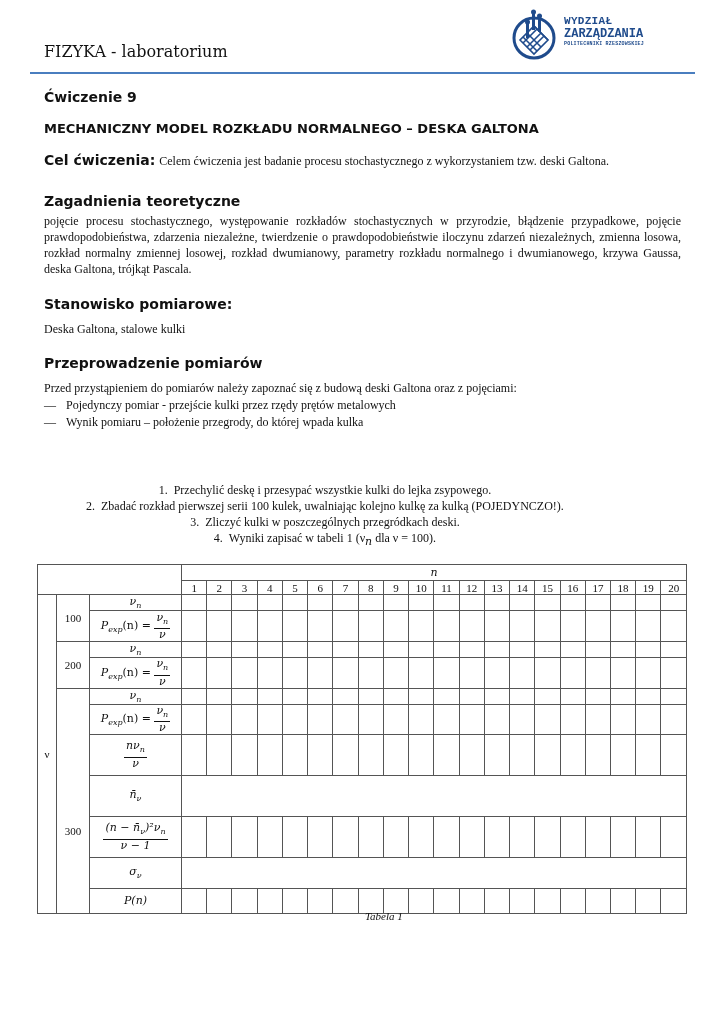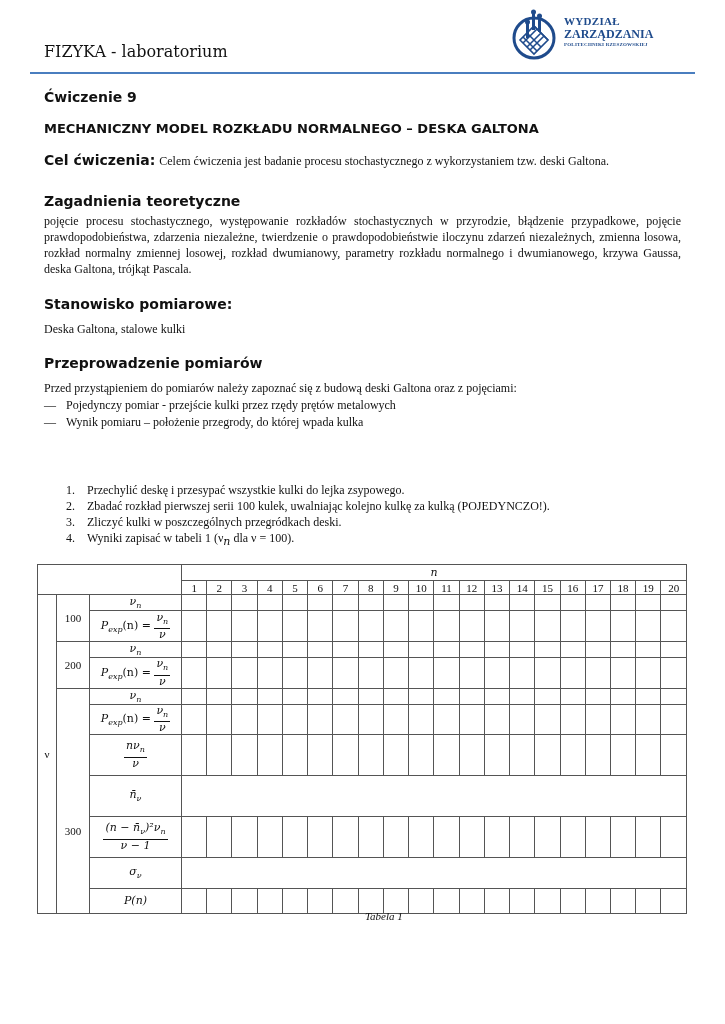--- a/index.html
+++ b/index.html
@@ -1,35 +1,35 @@
 <!DOCTYPE html>
 <html><head>
 <meta charset="utf-8">
 <style>
   html, body { margin: 0; padding: 0; background: #ffffff; }
   body { width: 725px; height: 1024px; position: relative; overflow: hidden;
          font-family: "Liberation Serif", serif; color: #111; }
   .header-text { position: absolute; left: 44px; top: 42px; font-size: 16px; font-family: "DejaVu Serif", serif; }
   .header-rule { position: absolute; left: 30px; right: 30px; top: 72px; height: 0; border-top: 2px solid #4a7ebf; }
   .logo { position: absolute; left: 512px; top: 6px; width: 160px; height: 56px; }
-  .logo-text { position: absolute; left: 52px; top: 9px; font-family: Liberation Serif, serif; color: #1f4b8c; font-weight: bold; }
+  .logo-text { position: absolute; left: 52px; top: 9px; font-family: Liberation Mono, monospace; color: #1f4b8c; font-weight: bold; }
   .logo-l1 { font-size: 11px; line-height: 12px; letter-spacing: .3px; }
   .logo-l2 { font-size: 12px; line-height: 14px; }
   .logo-l3 { font-size: 5px; line-height: 7px; letter-spacing: .2px; }
   .sans-bold { font-family: "DejaVu Sans", sans-serif; font-weight: bold; }
   .h-ex { position: absolute; left: 44px; top: 89px; font-size: 14px; }
   .h-title { position: absolute; left: 44px; top: 121px; font-size: 13px; }
   .h-cel { position: absolute; left: 44px; top: 152px; font-size: 14px; white-space: nowrap; }
   .h-cel .txt { font-family: "Liberation Serif", serif; font-weight: normal; font-size: 12px; margin-left: 4px; }
   .h-sec { position: absolute; left: 44px; font-size: 14px; }
   .para { position: absolute; left: 44px; width: 637px; font-size: 12px; line-height: 16px; text-align: justify; }
   .bullets { position: absolute; left: 44px; top: 380px; font-size: 12px; line-height: 17px; }
   .bullets .li { white-space: nowrap; }
   .bullets .dash { display: inline-block; width: 22px; }
-  .steps { position: absolute; left: 66px; top: 482px; font-size: 12px; line-height: 16px; }
+  .steps { position: absolute; left: 80px; top: 482px; font-size: 12px; line-height: 16px; text-align: center; }
   .steps .li { white-space: nowrap; }
   .steps .num { display: inline-block; width: 21px; }
   table.galton { position: absolute; left: 37px; top: 564px; width: 650px; border-collapse: collapse; table-layout: fixed; font-size: 11px; }
   table.galton td { border: 1px solid #555; padding: 0; text-align: center; vertical-align: middle; }
   .m { font-family: "DejaVu Serif", serif; font-style: italic; font-size: 11px; }
   .frac { display: inline-flex; flex-direction: column; align-items: center; vertical-align: middle; line-height: 12px; }
   .frac .num-part { border-bottom: 1px solid #111; padding: 0 2px; }
   .caption { position: absolute; left: 365px; top: 910px; font-size: 11px; font-style: italic; }
   sub { font-size: 8px; }
 </style>

